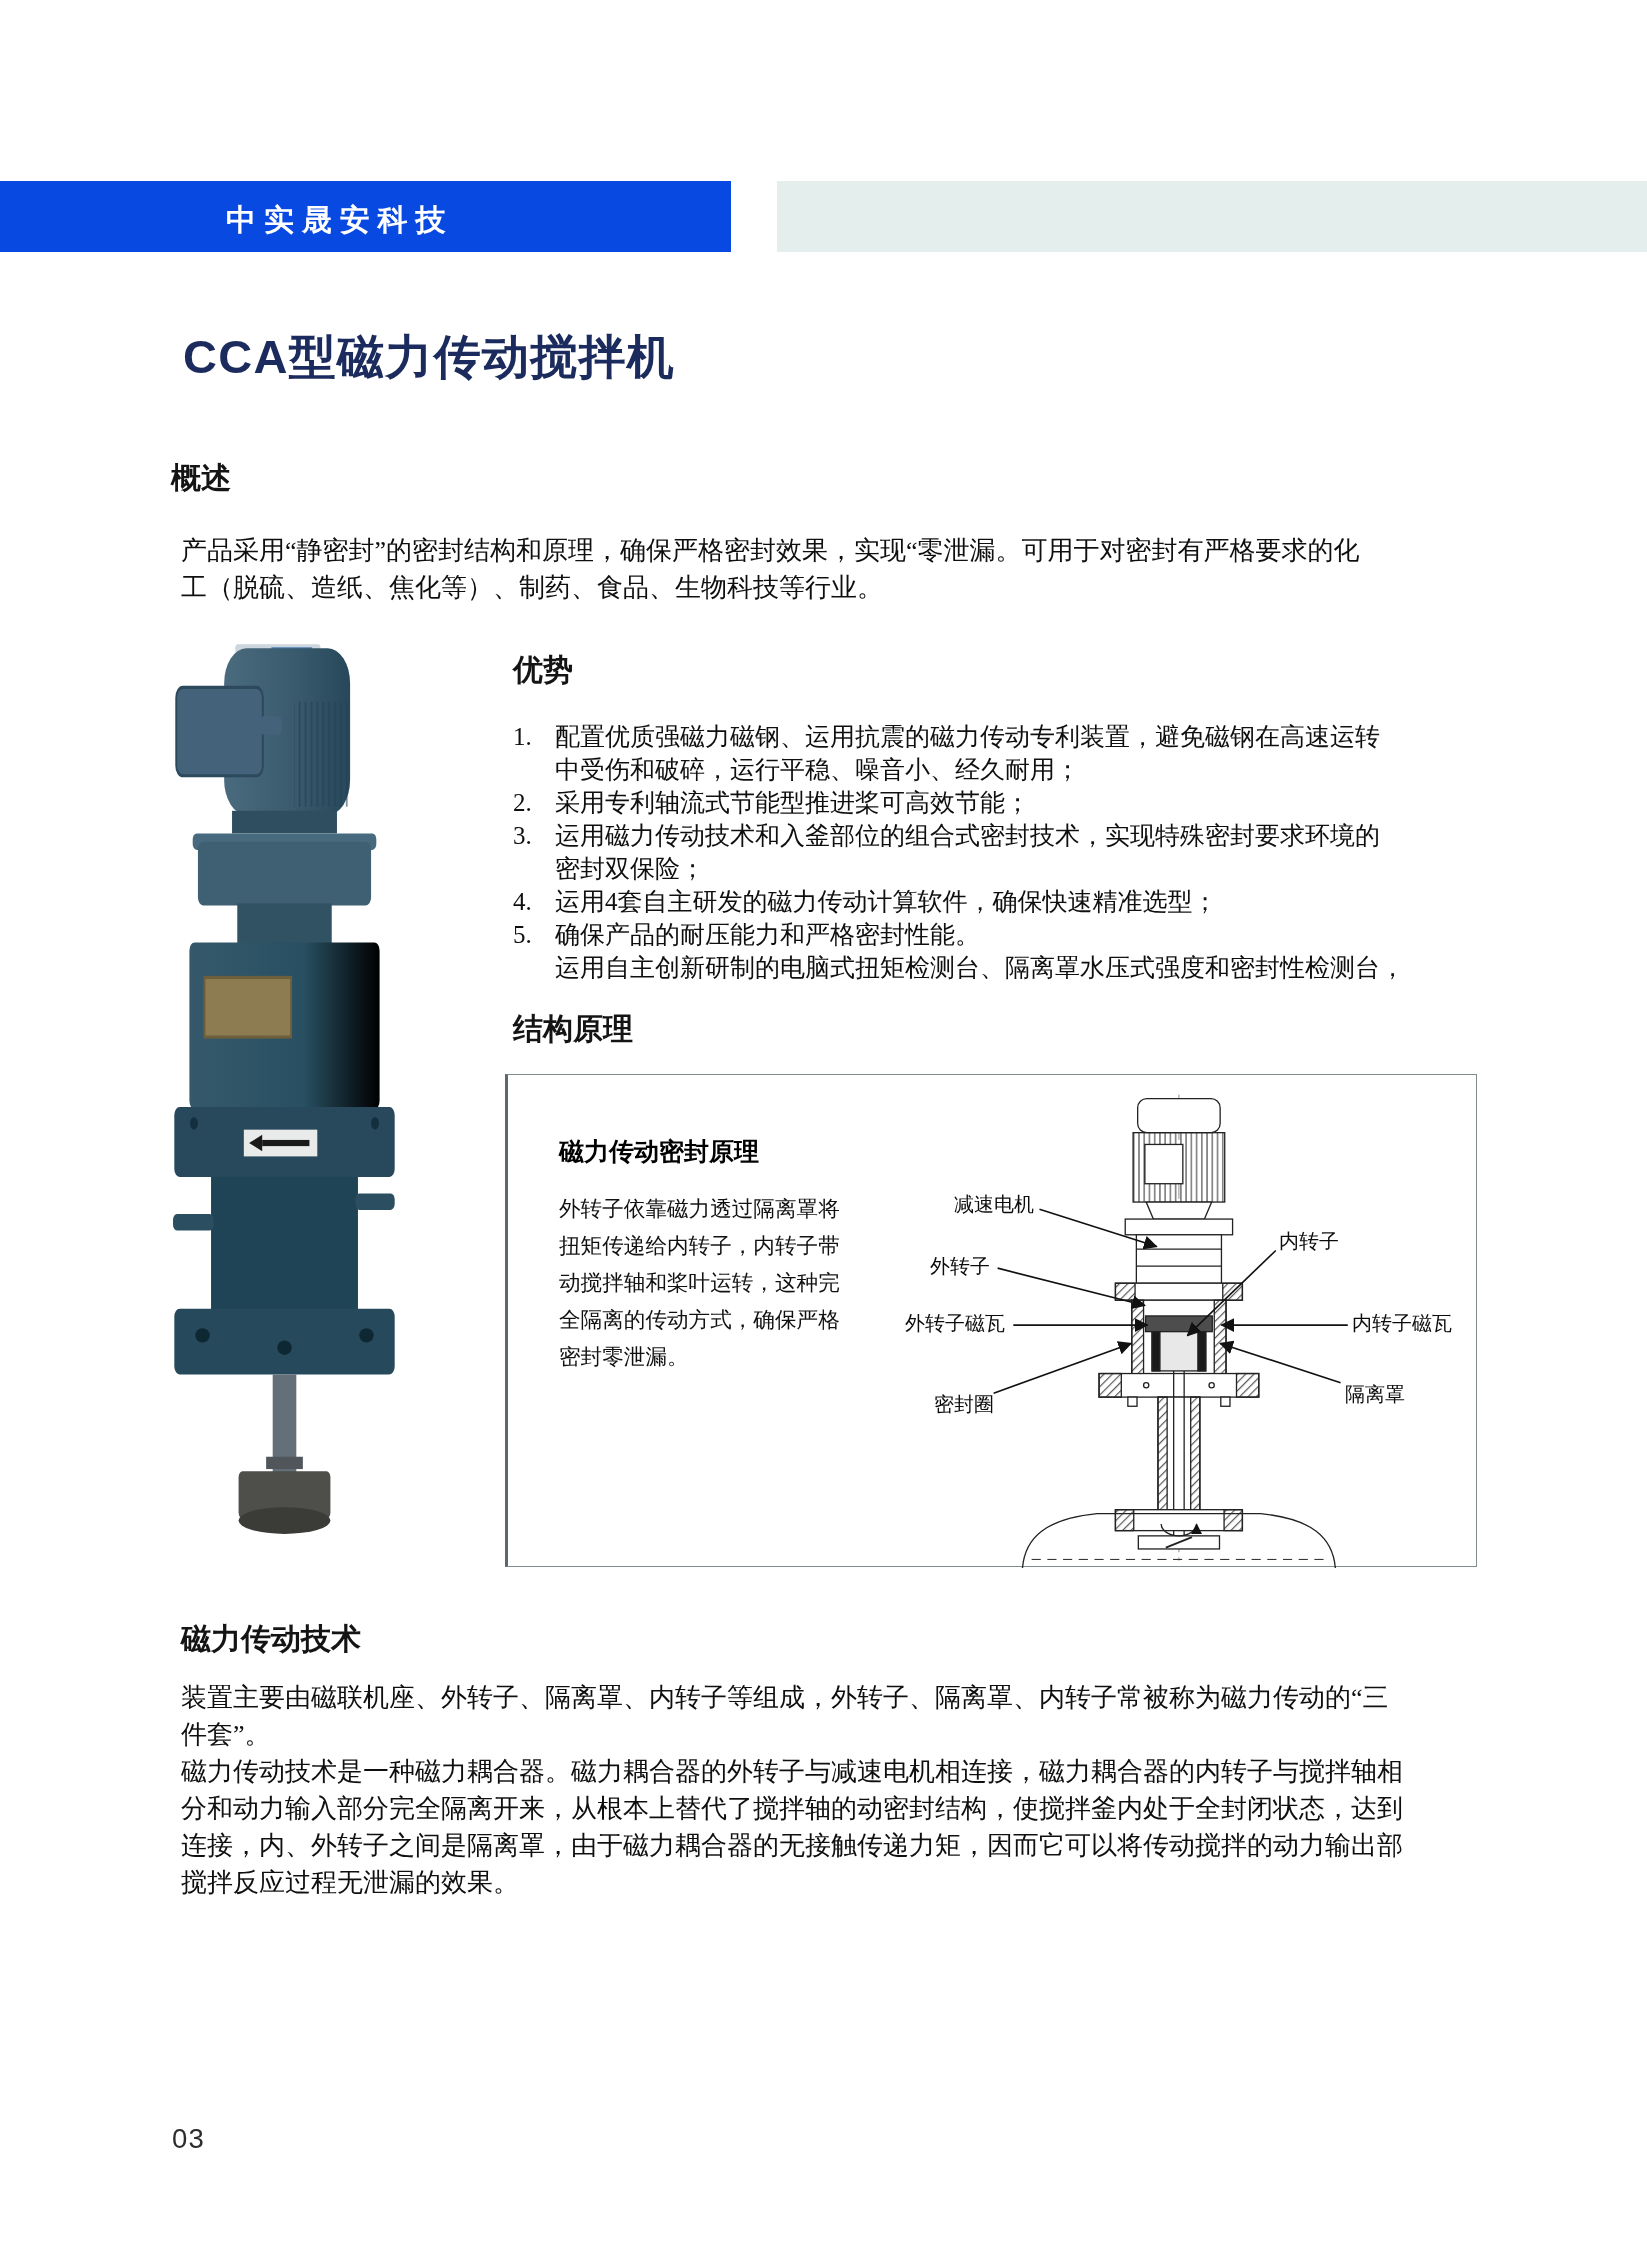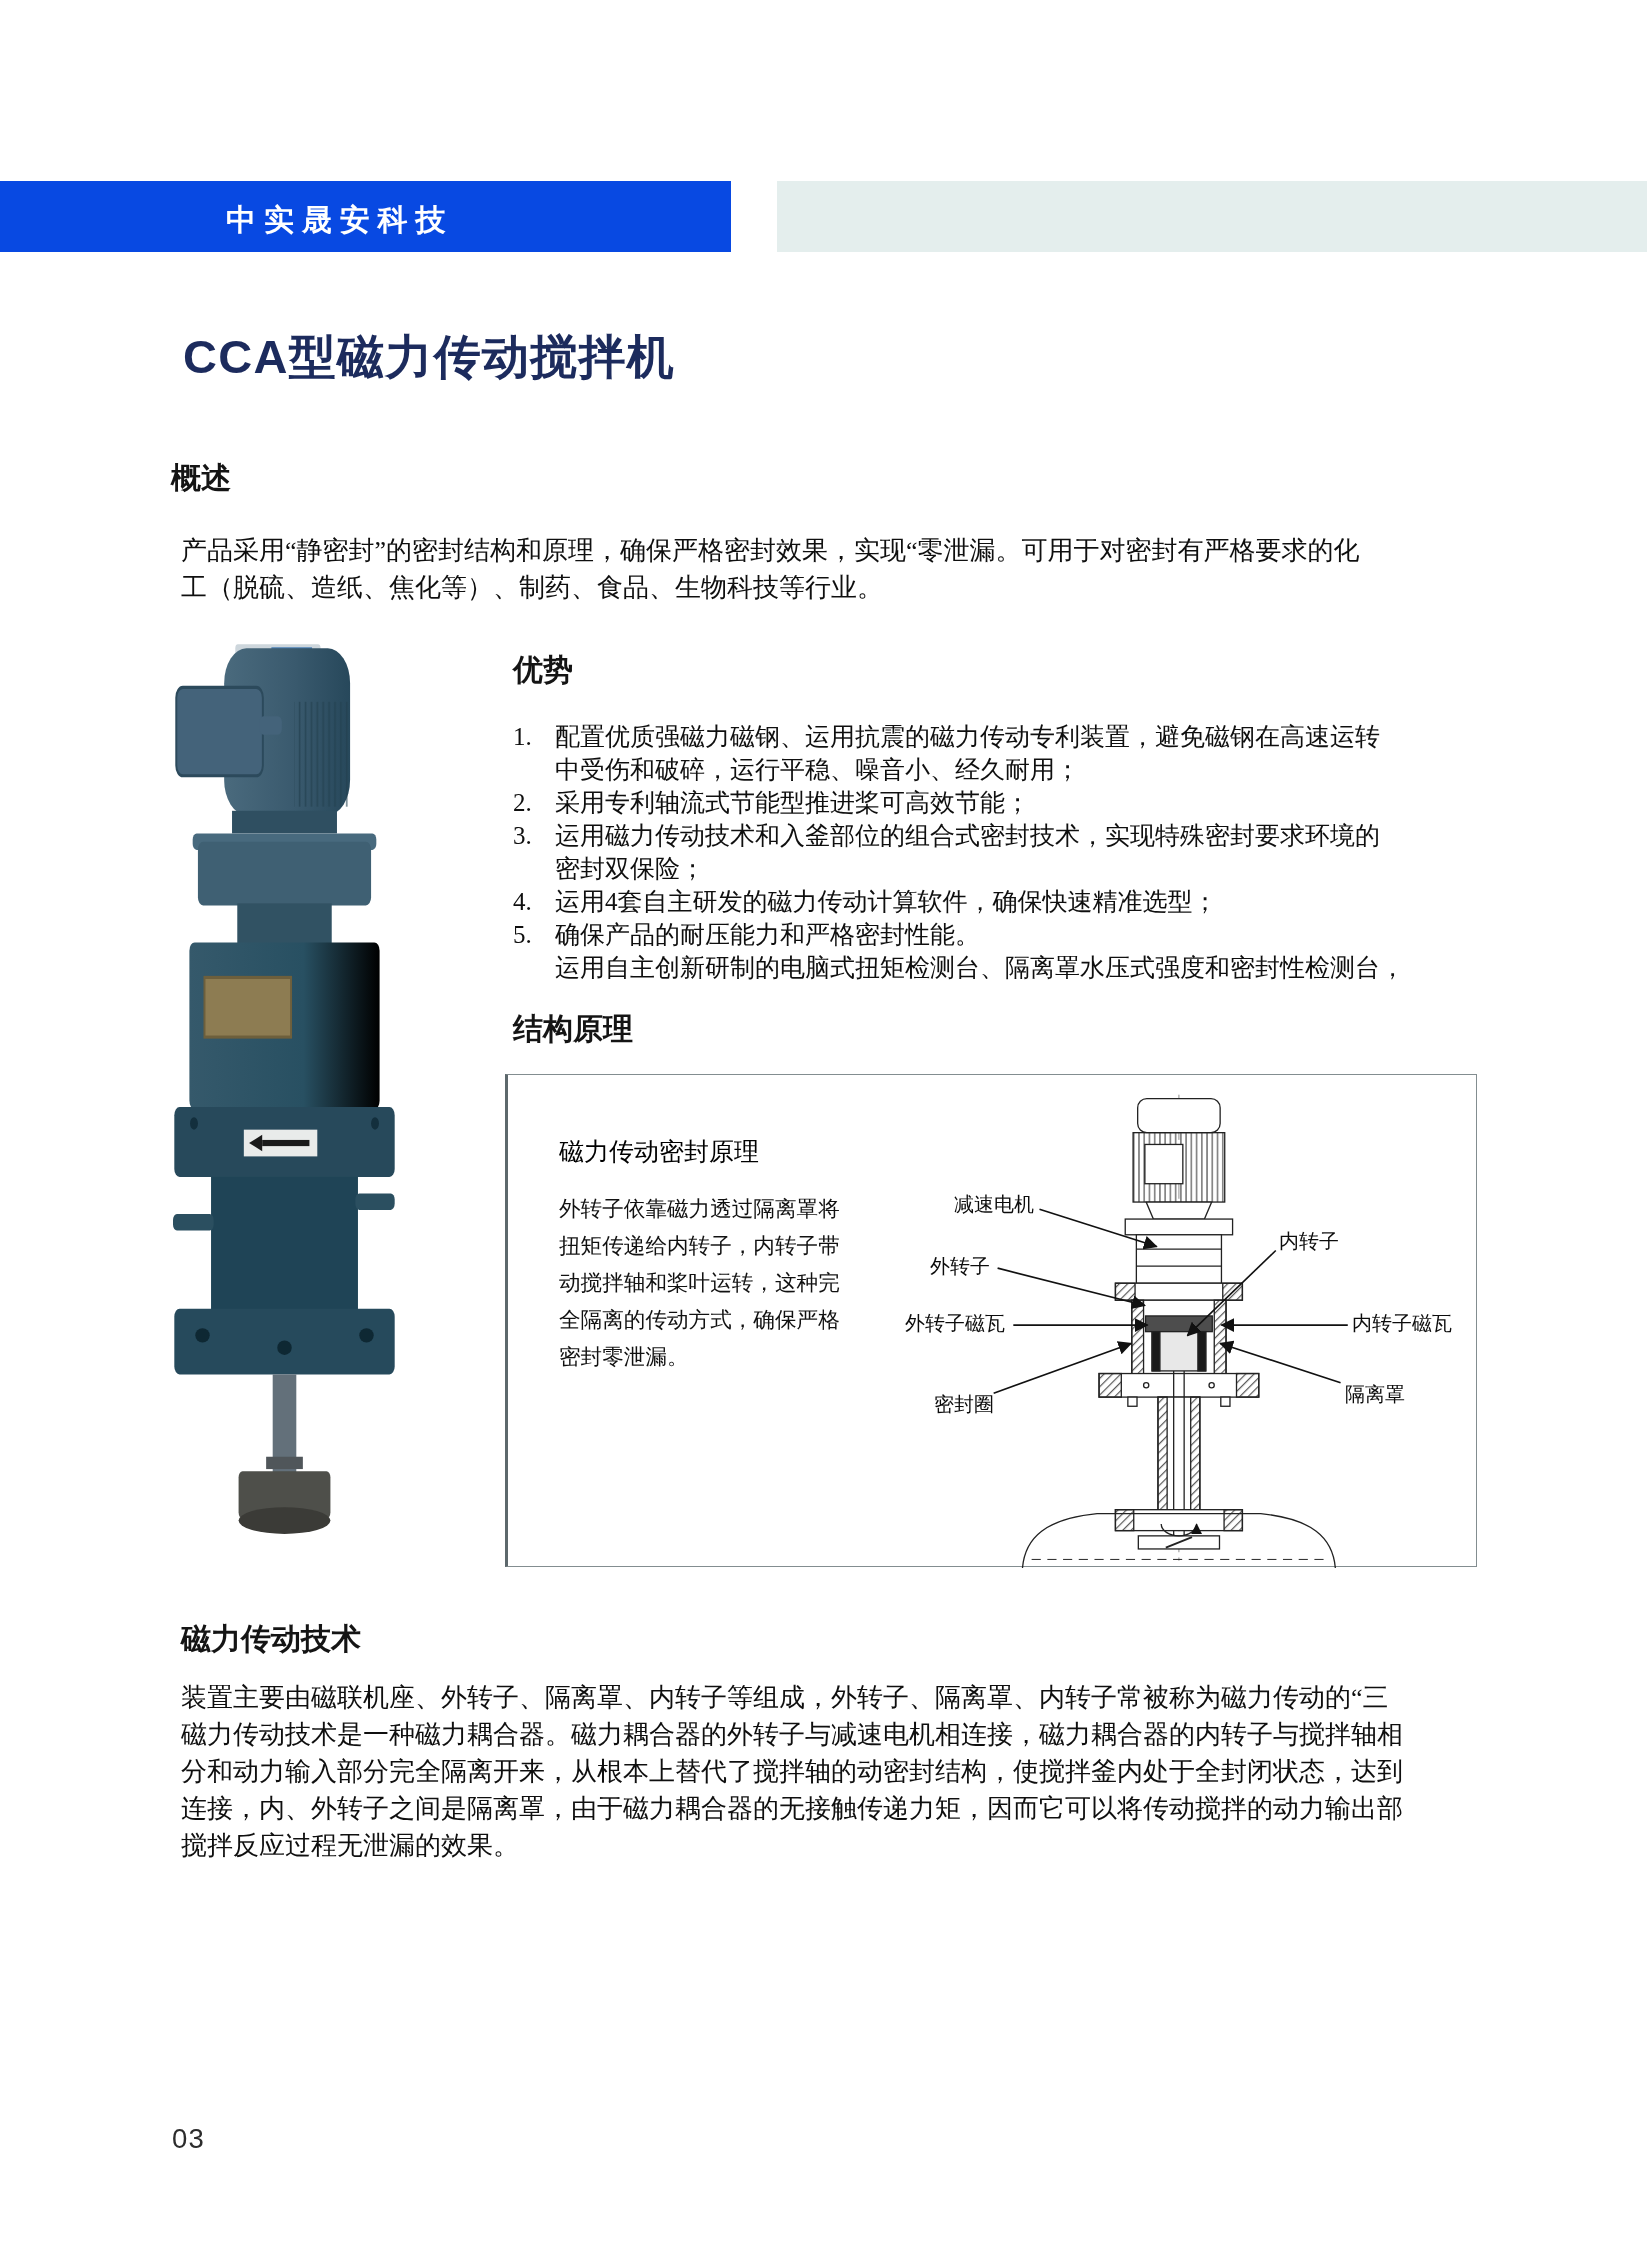--- a/index.html
+++ b/index.html
@@ -40,21 +40,21 @@
   .adv{left:513px;top:720px;width:1021px;}
   .adv-item{position:relative;padding-left:42px;}
   .adv-num{position:absolute;left:0;top:0;height:33px;line-height:33px;font-size:25px;color:#0f0f0f;}
   .adv-line{height:33px;line-height:33px;font-size:25px;white-space:nowrap;color:#0f0f0f;}
 
   
   .sbox{
     left:505px;top:1074px;width:972px;height:493px;background:#ffffff;
     border:1.3px solid #838d90;border-left:3.3px solid #5d686c;box-sizing:border-box;
   }
-  .sbox-title{left:51px;top:60px;font-size:25px;font-weight:400;color:#000;white-space:nowrap;}
+  .sbox-title{left:51px;top:60px;font-size:25px;font-weight:700;color:#000;white-space:nowrap;}
   .sbox-par{left:51px;top:113px;width:308px;}
   .sbox-line{height:31px;line-height:31px;font-size:21.6px;white-space:nowrap;color:#111;margin-top:6px;}
   .dlabel{font-family:"Liberation Serif","DejaVu Serif",serif;font-size:20px;color:#0c0c0c;white-space:nowrap;line-height:1;}
   .diagram-svg{position:absolute;left:0;top:0;width:972px;height:493px;}
 
   
   .photo{left:173px;top:638px;width:223px;height:900px;}
 
   
   .pagenum{left:172px;top:2123px;font-size:27.5px;color:#2c2c2c;letter-spacing:1.3px;}
@@ -238,20 +238,21 @@
   <span class="abs dlabel" style="left:397px;top:238px">外转子磁瓦</span>
   <span class="abs dlabel" style="left:426px;top:319px">密封圈</span>
   <span class="abs dlabel" style="left:771px;top:156px">内转子</span>
   <span class="abs dlabel" style="left:844px;top:238px">内转子磁瓦</span>
   <span class="abs dlabel" style="left:837px;top:309px">隔离罩</span>
 </div>
 
 <div class="abs sec-h h-tech">磁力传动技术</div>
 <div class="abs body-lines serif tech">
   <div class="body-line">装置主要由磁联机座、外转子、隔离罩、内转子等组成，外转子、隔离罩、内转子常被称为磁力传动的“三</div>
+  <div class="body-line">件套”。</div>
   <div class="body-line">磁力传动技术是一种磁力耦合器。磁力耦合器的外转子与减速电机相连接，磁力耦合器的内转子与搅拌轴相</div>
   <div class="body-line">分和动力输入部分完全隔离开来，从根本上替代了搅拌轴的动密封结构，使搅拌釜内处于全封闭状态，达到</div>
   <div class="body-line">连接，内、外转子之间是隔离罩，由于磁力耦合器的无接触传递力矩，因而它可以将传动搅拌的动力输出部</div>
   <div class="body-line">搅拌反应过程无泄漏的效果。</div>
 </div>
 
 <div class="abs pagenum">03</div>
 
 
 </body></html>

